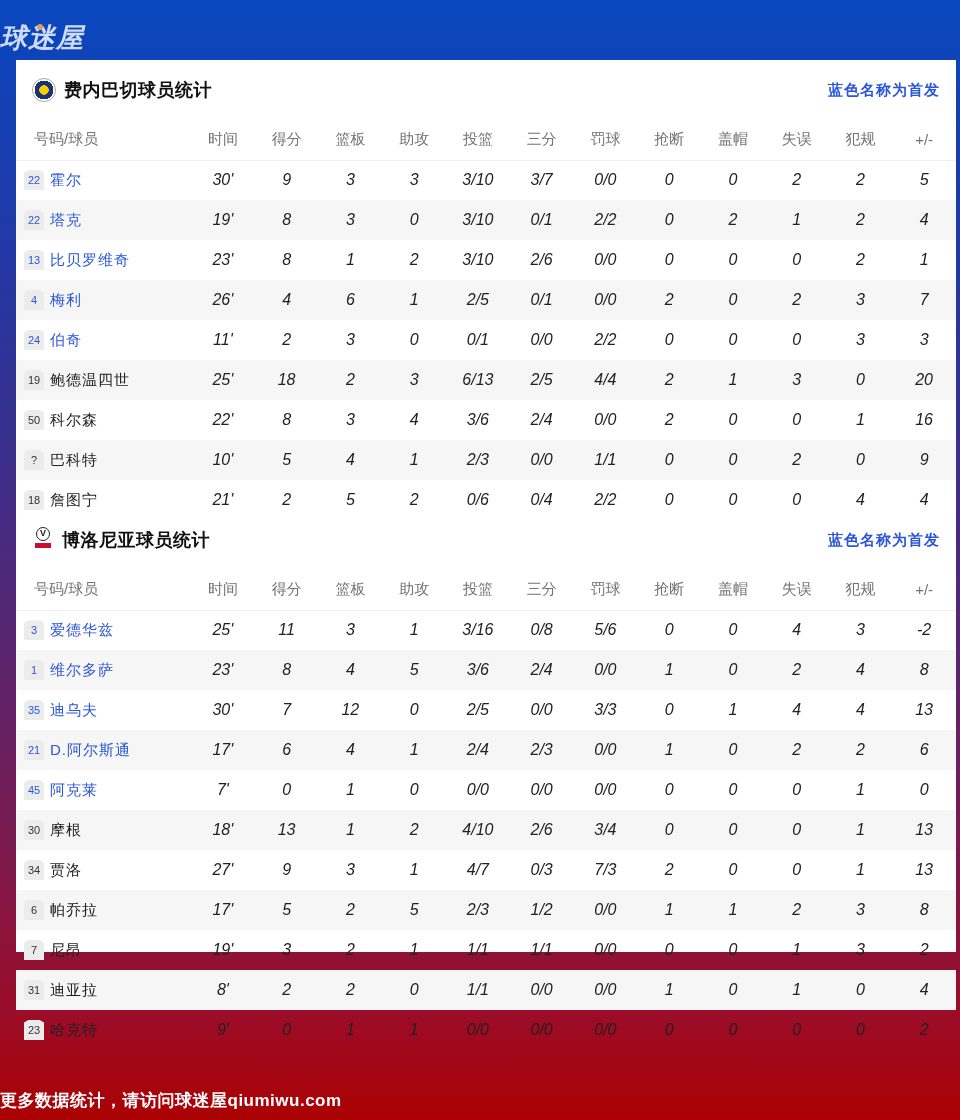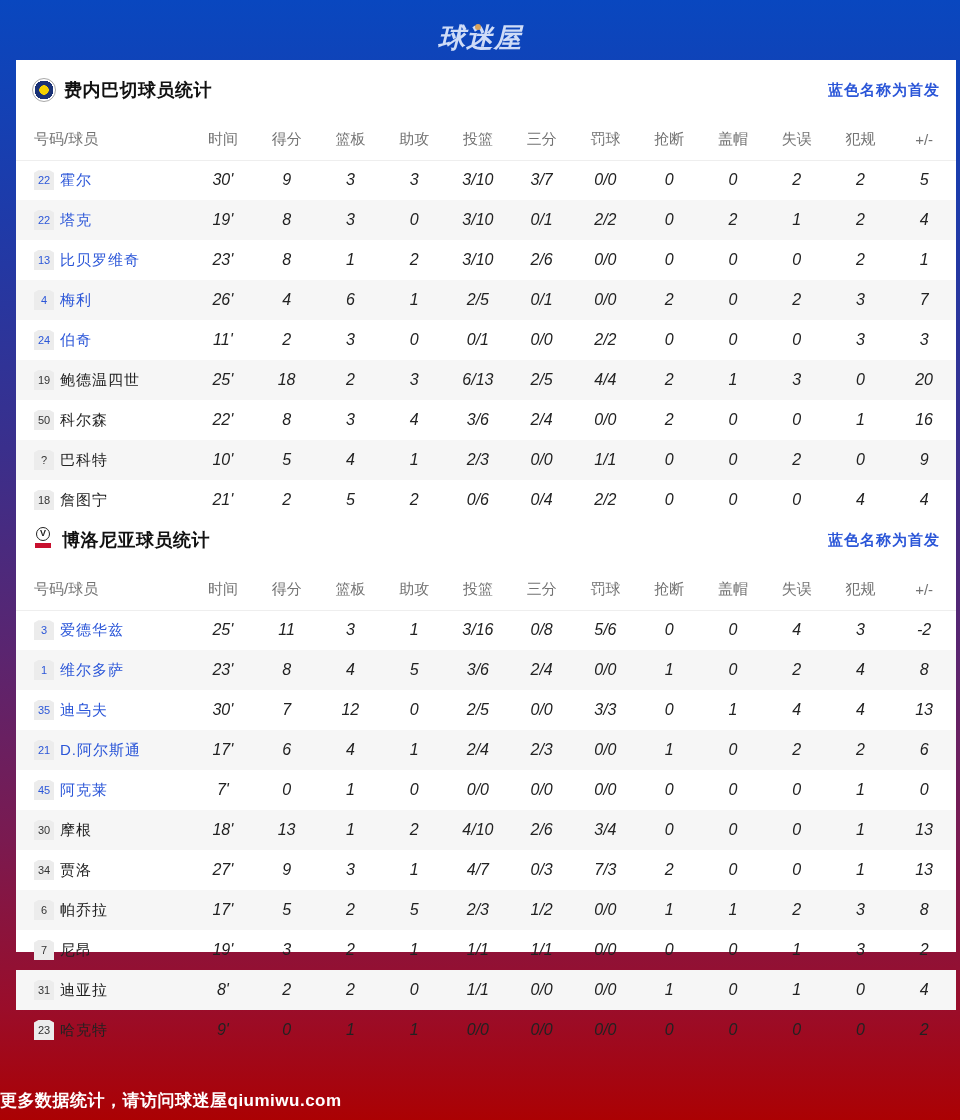--- a/index.html
+++ b/index.html
@@ -4,21 +4,21 @@
 <style>
   * { box-sizing: border-box; margin: 0; padding: 0; }
   html, body { width: 960px; height: 1120px; overflow: hidden; }
   body {
     font-family: "Liberation Sans", "DejaVu Sans", sans-serif;
     background: linear-gradient(180deg, #0947bf 0%, #1f3aa8 20%, #3a2f8c 40%, #5a2570 58%, #7a1a50 75%, #9a0d2a 90%, #ab0103 100%);
     position: relative;
   }
   .topbar {
     height: 76px;
-    display: flex; align-items: center; justify-content: center;
+    display: flex; align-items: center; justify-content: flex-start;
   }
   .brand {
     font-size: 27px; font-weight: bold; font-style: italic;
     color: #cfdcf7; letter-spacing: 1px;
     position: relative;
   }
   .brand-dot {
     position: absolute; width: 6px; height: 6px; border-radius: 50%;
     background: #d8a25c; top: 4px; left: 37px;
   }
@@ -48,21 +48,21 @@
   th {
     font-weight: normal; font-size: 15px; color: #737373; text-align: center;
     border-bottom: 1px solid #eeeeee;
   }
   th.col-player { text-align: left; padding-left: 18px; }
   tbody tr { height: 40px; }
   tbody tr:nth-child(even) { background: #f6f6f6; }
   td {
     font-size: 16px; font-style: italic; color: #222; text-align: center;
   }
-  td.col-player { text-align: left; padding-left: 18px; font-style: normal; margin-left: 28px; }
+  td.col-player { text-align: left; padding-left: 8px; font-style: normal; margin-left: 28px; }
   .jersey {
     display: inline-block; width: 20px; height: 20px; background: #ececec;
     font-size: 11px; color: #333; text-align: center; line-height: 20px;
     vertical-align: middle; margin-right: 6px; font-style: normal;
     clip-path: polygon(22% 0, 78% 0, 100% 12%, 100% 100%, 0 100%, 0 12%);
   }
   .starter .jersey { color: #2b56d8; }
   .pname { font-size: 15px; color: #222; vertical-align: middle; letter-spacing: 1px; }
   .starter .pname { color: #2b56d8; }
   .footer {

